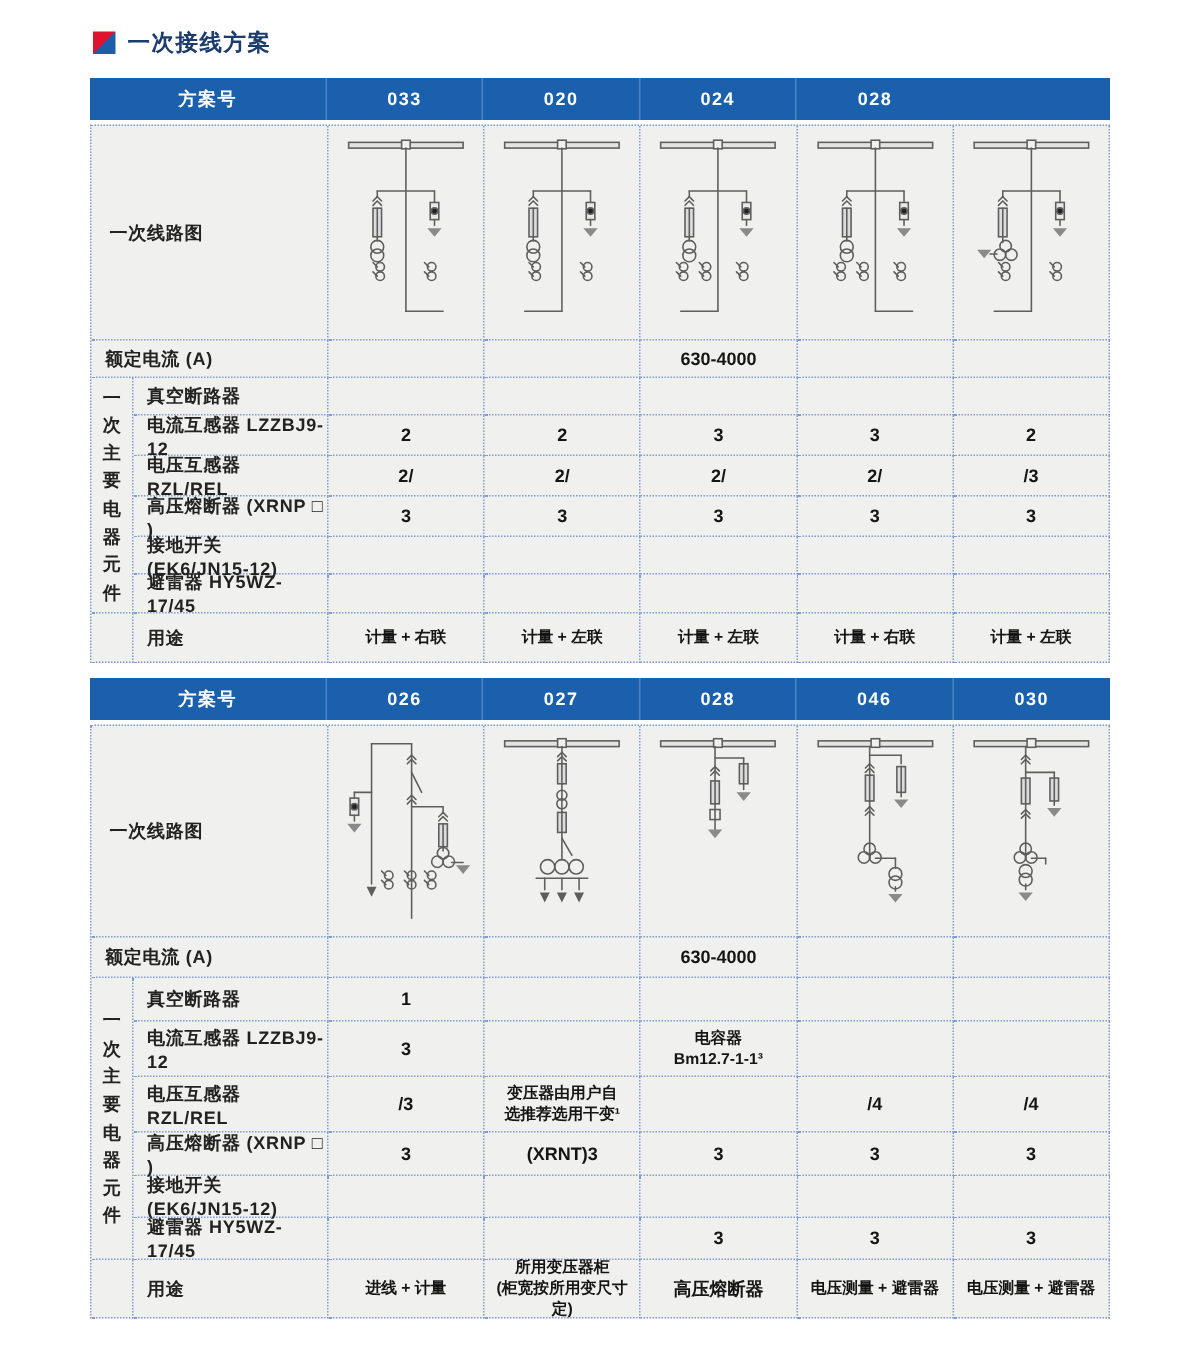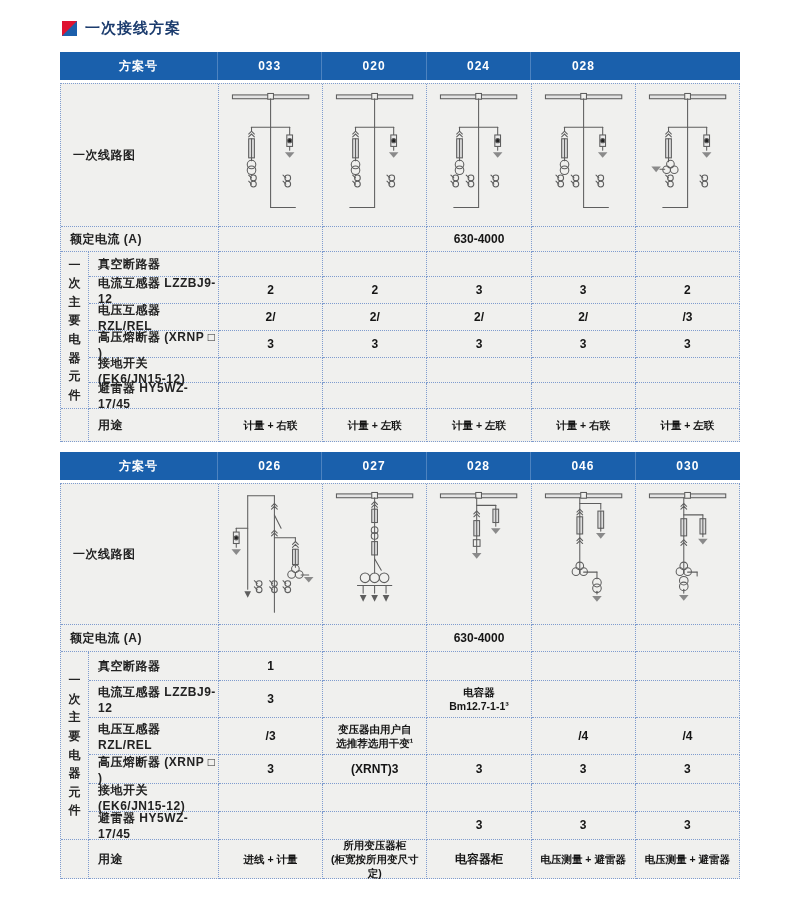--- a/index.html
+++ b/index.html
@@ -521,18 +521,18 @@
         <div class="bc val" style="grid-area: 8 / 3;"></div>
         <div class="bc val" style="grid-area: 8 / 4;"></div>
         <div class="bc val" style="grid-area: 8 / 5;">3</div>
         <div class="bc val" style="grid-area: 8 / 6;">3</div>
         <div class="bc val" style="grid-area: 8 / 7;">3</div>
         <div class="bc" style="grid-area: 9 / 1;"></div>
         <div class="bc lbl" style="grid-area: 9 / 2;">用途</div>
         <div class="bc val small" style="grid-area: 9 / 3;">进线 + 计量</div>
         <div class="bc val small" style="grid-area: 9 / 4;">所用变压器柜
 (柜宽按所用变尺寸定)</div>
-        <div class="bc val" style="grid-area: 9 / 5;">电容器柜</div>
+        <div class="bc val" style="grid-area: 9 / 5;">高压熔断器</div>
         <div class="bc val small" style="grid-area: 9 / 6;">电压测量 + 避雷器</div>
         <div class="bc val small" style="grid-area: 9 / 7;">电压测量 + 避雷器</div>
       </div>
   </section>
 </div>
 
 </body></html>

